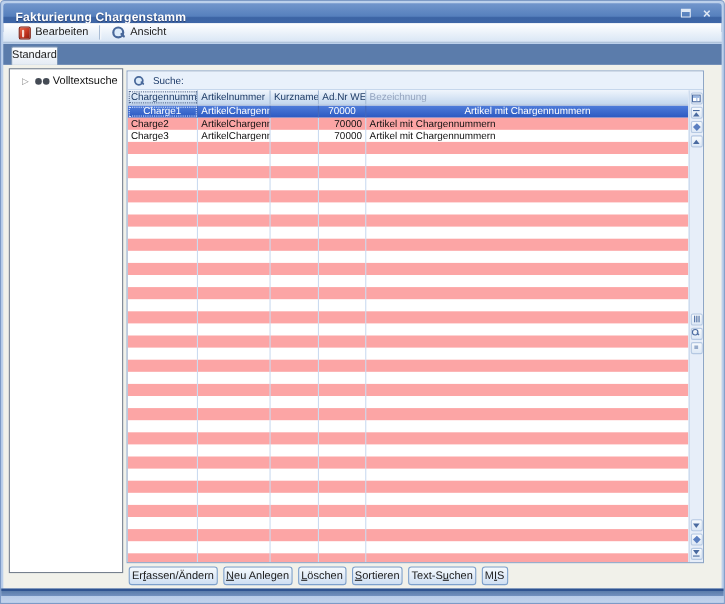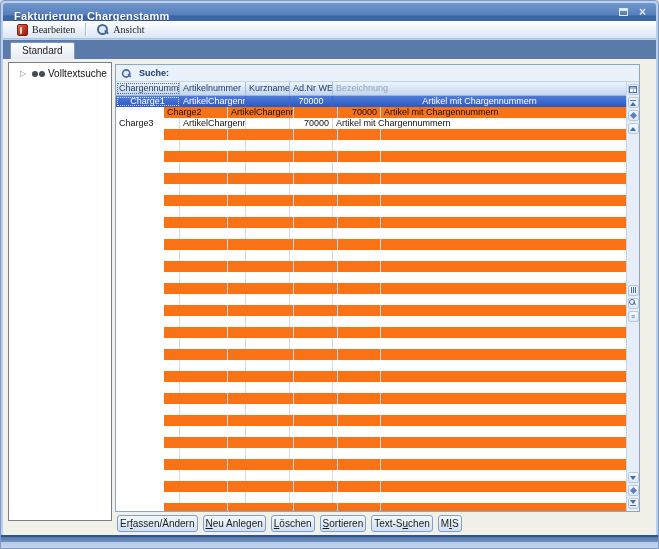--- a/index.html
+++ b/index.html
@@ -32,39 +32,39 @@
 
   
   .toolbar {
     position: absolute; left: 2px; top: 20px; right: 2px; height: 18px;
     background: linear-gradient(#ffffff, #d9e6f5);
     border-bottom: 1px solid #aec2da;
     display: flex; align-items: center; padding-left: 7px;
   }
   .tool-btn {
     display: flex; align-items: center; gap: 4px; border: none; background: transparent;
-    font-family: Liberation Serif, serif; font-size: 10px; color: #222; padding: 0 7px; height: 16px; cursor: default;
+    font-family: Liberation Sans, sans-serif; font-size: 10px; color: #222; padding: 0 7px; height: 16px; cursor: default;
   }
   .toolbar-sep { width: 1px; height: 13px; background: #a9bcd4; box-shadow: 1px 0 0 #fff; margin: 0 3px; }
 
   .edit-icon { width: 11px; height: 12px; position: relative;
     background: linear-gradient(135deg, #e8694a 0%, #c33420 55%, #8f1d0e 100%);
     border-radius: 2px; border: 1px solid #7e1a0c; }
   .edit-icon::after { content:""; position:absolute; left:2px; top:2px; width:2px; height:7px; background:#f6d9cf; border-radius:1px; }
 
   .magnifier-icon { width: 13px; height: 13px; position: relative; }
   .magnifier-icon::before { content:""; position:absolute; left:1px; top:1px; width:7px; height:7px;
     border:2px solid #48689a; border-radius:50%; background:#dcebfa; }
   .magnifier-icon::after { content:""; position:absolute; left:8px; top:8px; width:5px; height:2px;
     background:#48689a; transform: rotate(45deg); border-radius:1px; }
 
   
   .tabband { position: absolute; left: 2px; top: 39px; right: 2px; height: 19px; background: #5b7cab; }
   .tab {
-    position: absolute; left: 7px; bottom: 0; height: 17px; padding: 0 11px;
+    position: absolute; left: 7px; bottom: 0; height: 17px; padding: 0 0;
     background: linear-gradient(#fdfeff, #e4ebf4);
     border: 1px solid #8199b6; border-bottom: none; border-radius: 2px 2px 0 0;
     font-size: 10px; line-height: 16px; color: #222; margin-top: 29px;
   }
 
   
   .content { position: absolute; left: 2px; top: 58px; right: 2px; bottom: 13px; background: #f1f1ea; }
 
   
   .tree-panel {
@@ -85,39 +85,39 @@
   
   .grid-panel {
     position: absolute; left: 112px; top: 5px; width: 525px; height: 448px;
     background: #fff; border: 1px solid #8ea6c6; display: flex; flex-direction: column; overflow: hidden;
   }
   .search-row {
     flex: none; height: 17px; background: #e9f1fb; border-bottom: 1px solid #c3d4ea;
     display: flex; align-items: center; gap: 5px; padding-left: 5px; font-size: 9px;
   }
   .search-mag { transform: scale(.8); transform-origin: left center; }
-  .search-label { font-weight: bold; color: #1c3a68; }
+  .search-label { font-weight: normal; color: #1c3a68; }
   .search-hint { font-style: italic; color: #93a3bd; }
 
   .grid-body { flex: 1; display: flex; overflow: hidden; }
   .grid-cols { flex: 1; overflow: hidden; display: flex; flex-direction: column; }
 
   .grid-header {
     flex: none; display: grid; grid-template-columns: 64px 66px 44px 43px 1fr; height: 14px;
     background: linear-gradient(#eff5fc, #c2d6ee); border-bottom: 1px solid #9db4d4;
   }
   .h-cell { font-size: 9px; line-height: 13px; color: #1f3c66; padding: 0 3px; border-right: 1px solid #a6bcd8;
     white-space: nowrap; overflow: hidden; display: flex; align-items: center; }
   .h-cell:last-child { border-right: none; }
   .h-cell.focused { outline: 1px dotted #53688c; outline-offset: -2px; }
   .h-cell.muted { color: #93a3be; }
 
   .grid-rows { flex: 1; overflow: hidden; }
   .g-row { display: grid; grid-template-columns: 64px 66px 44px 43px 1fr; height: 11px; }
-  .g-row.stripe { background: #f97316; margin-left: 48px; }
+  .g-row.stripe { background: #fca5a5; }
   .g-row.selected { background: linear-gradient(#4f7cda, #2c59c1); }
   .g-cell { font-size: 9px; line-height: 11px; padding: 0 3px; border-right: 1px solid #cbdbf0;
     white-space: nowrap; overflow: hidden; color: #111; }
   .g-cell:last-child { border-right: none; }
   .g-row.selected .g-cell { color: #fff; border-right-color: #4368bc; text-align: center; }
   .g-cell.focus-cell { outline: 1px dotted #d5e2ff; outline-offset: -2px; }
   .num { text-align: right; }
 
   
   .right-strip { flex: none; width: 13px; background: #e7eef9; border-left: 1px solid #c3d4ea;

